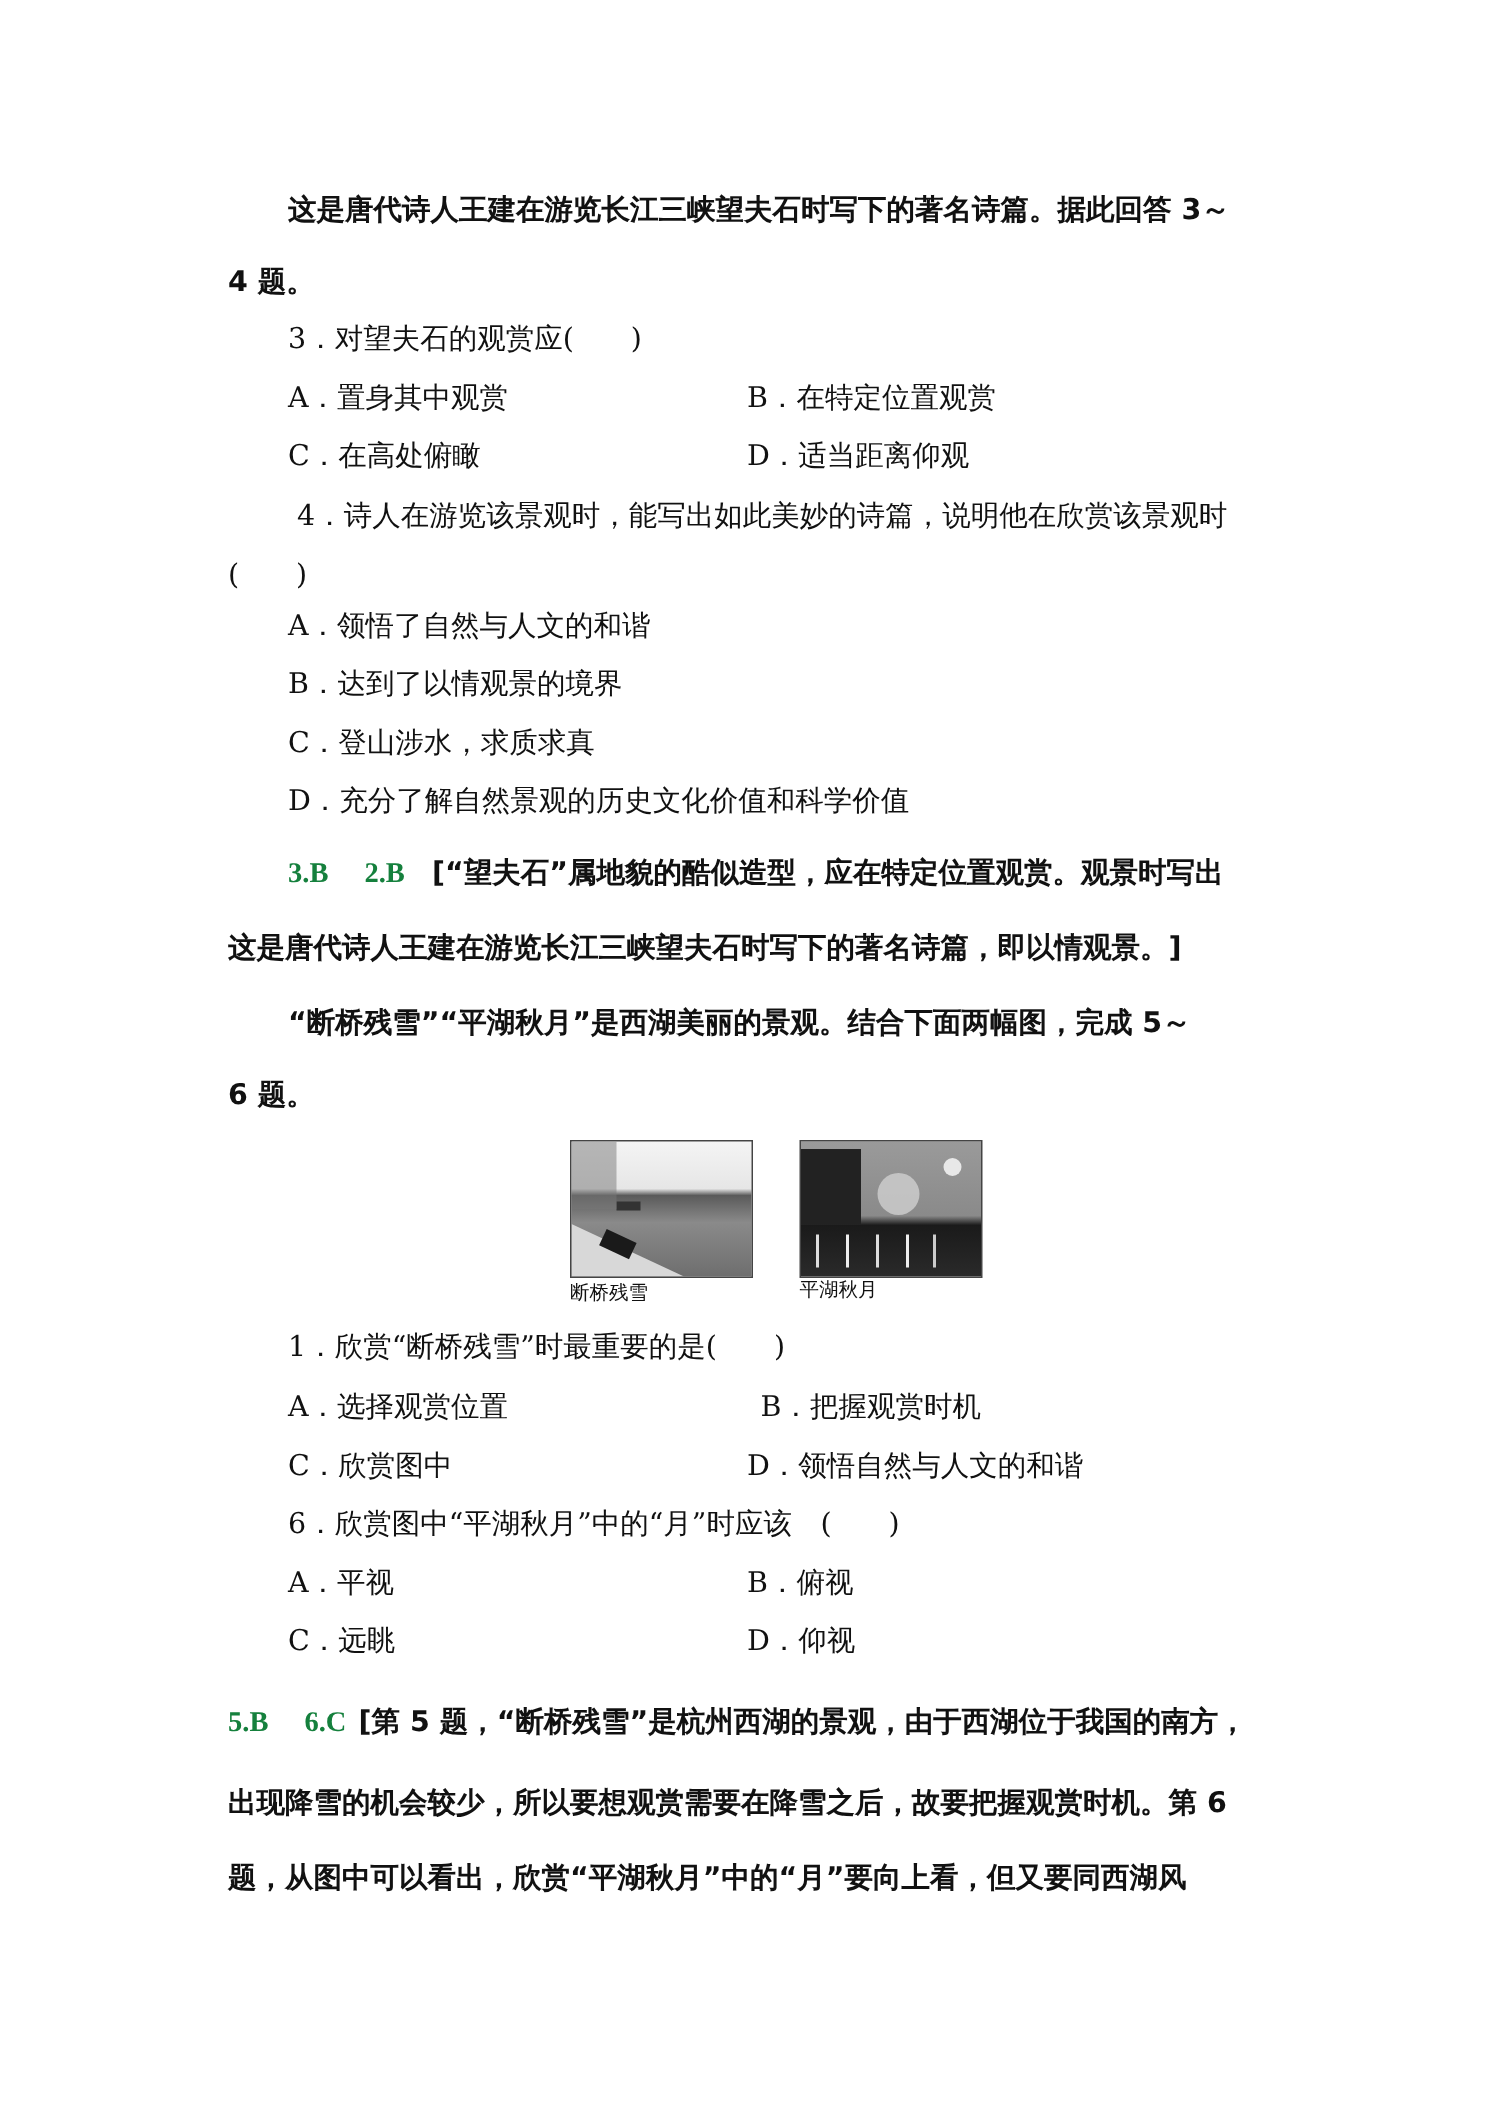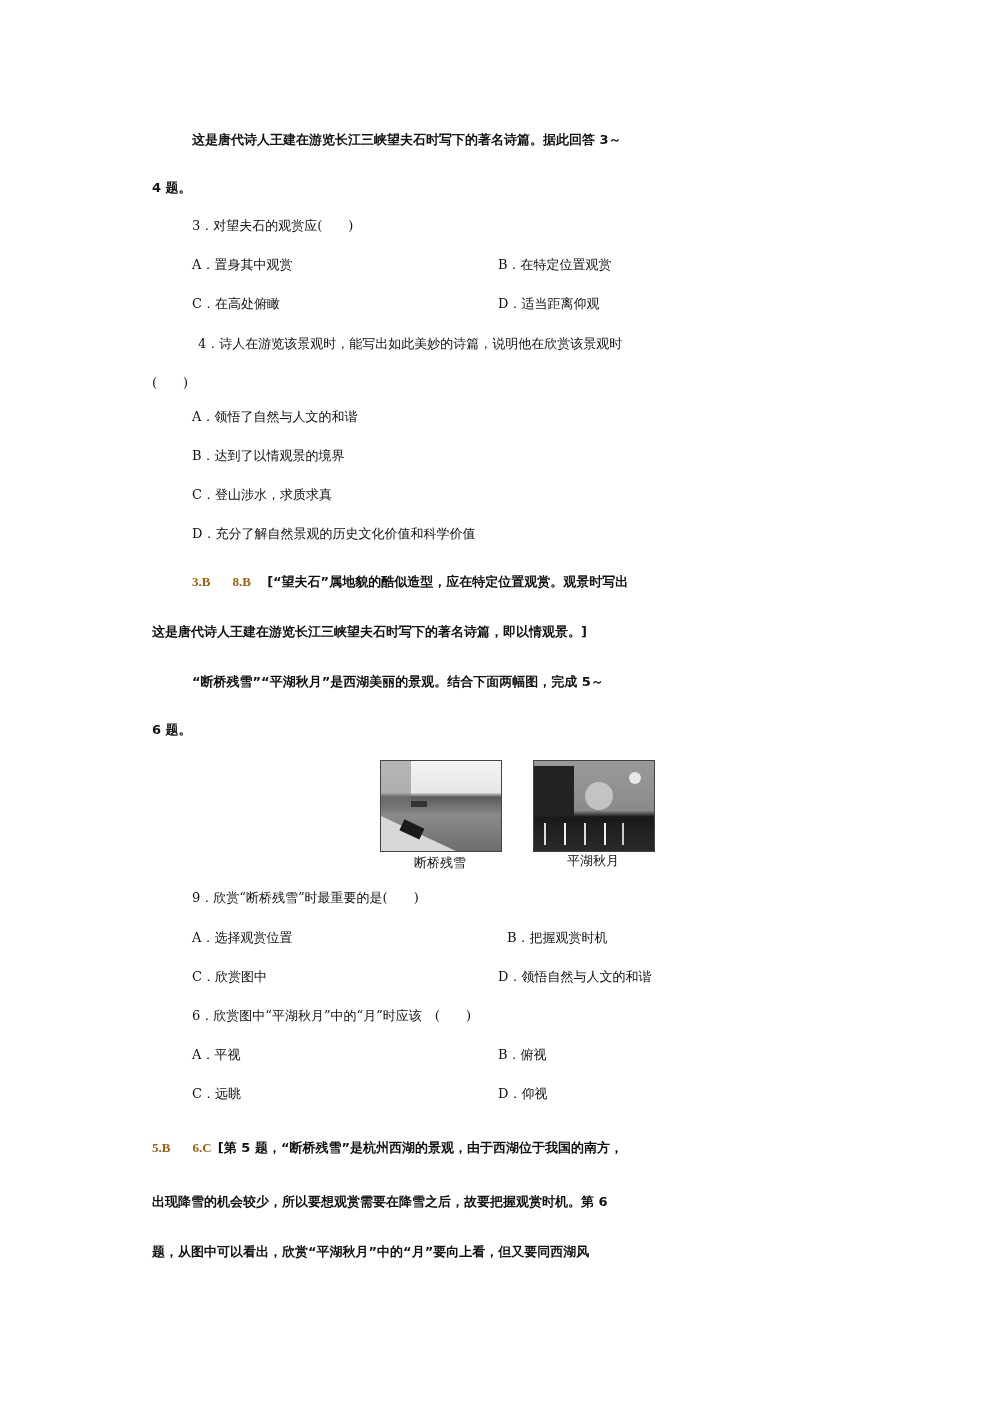--- a/index.html
+++ b/index.html
@@ -1,22 +1,22 @@
 <!DOCTYPE html>
 <html><head>
 <meta charset="utf-8">
 <style>
   html, body { margin:0; padding:0; background:#ffffff; }
   body { width:1000px; height:1414px; position:relative; overflow:hidden;
          font-family:"DejaVu Serif","Liberation Serif",serif; color:#111; }
-  .line { position:absolute; font-size:13px; line-height:24px; white-space:nowrap; }
+  .line { position:absolute; font-size:19px; line-height:24px; white-space:nowrap; }
   .bold { font-weight:bold; font-family:"DejaVu Sans","Liberation Sans",sans-serif; }
-  .red { color:#a16207; font-weight:bold; font-family:"Liberation Serif",serif; }
+  .red { color:#15803d; font-weight:bold; font-family:"Liberation Serif",serif; }
   .fig { position:absolute; border:1px solid #444; overflow:hidden; }
-  .cap { position:absolute; font-size:13px; line-height:16px; text-align:center; }
+  .cap { position:absolute; font-size:13px; line-height:16px; text-align:left; }
 </style>
 </head>
 <body>
 
 <div class="line bold" style="left:192px;top:128px;">这是唐代诗人王建在游览长江三峡望夫石时写下的著名诗篇。据此回答 3～</div>
 <div class="line bold" style="left:152px;top:176px;">4 题。</div>
 
 <div class="line" style="left:192px;top:214px;">3．对望夫石的观赏应(　　)</div>
 <div class="line" style="left:192px;top:253px;">A．置身其中观赏</div>
 <div class="line" style="left:498px;top:253px;">B．在特定位置观赏</div>
@@ -25,21 +25,21 @@
 
 <div class="line" style="left:198px;top:332px;">4．诗人在游览该景观时，能写出如此美妙的诗篇，说明他在欣赏该景观时</div>
 <div class="line" style="left:152px;top:371px;">(　　)</div>
 <div class="line" style="left:192px;top:405px;">A．领悟了自然与人文的和谐</div>
 <div class="line" style="left:192px;top:444px;">B．达到了以情观景的境界</div>
 <div class="line" style="left:192px;top:483px;">C．登山涉水，求质求真</div>
 <div class="line" style="left:192px;top:522px;">D．充分了解自然景观的历史文化价值和科学价值</div>
 
 <div class="line" style="left:192px;top:570px;">
   <span class="red">3.B</span>
-  <span class="red" style="margin-left:18px;">8.B</span>
+  <span class="red" style="margin-left:18px;">2.B</span>
   <span class="bold" style="margin-left:12px;">[“望夫石”属地貌的酷似造型，应在特定位置观赏。观景时写出</span>
 </div>
 <div class="line bold" style="left:152px;top:620px;">这是唐代诗人王建在游览长江三峡望夫石时写下的著名诗篇，即以情观景。]</div>
 
 <div class="line bold" style="left:192px;top:670px;">“断桥残雪”“平湖秋月”是西湖美丽的景观。结合下面两幅图，完成 5～</div>
 <div class="line bold" style="left:152px;top:718px;">6 题。</div>
 
 <div class="fig" style="left:380px;top:760px;width:120px;height:90px;background:linear-gradient(180deg,#f4f4f4 0%,#e6e6e6 35%,#5a5a5a 40%,#8a8a8a 60%,#6e6e6e 100%);">
   <svg width="120" height="90" viewBox="0 0 120 90">
     <polygon points="0,55 0,90 75,90" fill="#d8d8d8"></polygon>
@@ -57,21 +57,21 @@
     <circle cx="65" cy="35" r="14" fill="#cfcfcf" opacity="0.8"></circle>
     <rect x="10" y="62" width="2" height="22" fill="#ddd"></rect>
     <rect x="30" y="62" width="2" height="22" fill="#eee"></rect>
     <rect x="50" y="62" width="2" height="22" fill="#ddd"></rect>
     <rect x="70" y="62" width="2" height="22" fill="#eee"></rect>
     <rect x="88" y="62" width="2" height="22" fill="#ccc"></rect>
   </svg>
 </div>
 <div class="cap" style="left:533px;top:853px;width:120px;">平湖秋月</div>
 
-<div class="line" style="left:192px;top:886px;">9．欣赏“断桥残雪”时最重要的是(　　)</div>
+<div class="line" style="left:192px;top:886px;">1．欣赏“断桥残雪”时最重要的是(　　)</div>
 <div class="line" style="left:192px;top:926px;">A．选择观赏位置</div>
 <div class="line" style="left:507px;top:926px;">B．把握观赏时机</div>
 <div class="line" style="left:192px;top:965px;">C．欣赏图中</div>
 <div class="line" style="left:498px;top:965px;">D．领悟自然与人文的和谐</div>
 
 <div class="line" style="left:192px;top:1004px;">6．欣赏图中“平湖秋月”中的“月”时应该　(　　)</div>
 <div class="line" style="left:192px;top:1043px;">A．平视</div>
 <div class="line" style="left:498px;top:1043px;">B．俯视</div>
 <div class="line" style="left:192px;top:1082px;">C．远眺</div>
 <div class="line" style="left:498px;top:1082px;">D．仰视</div>

